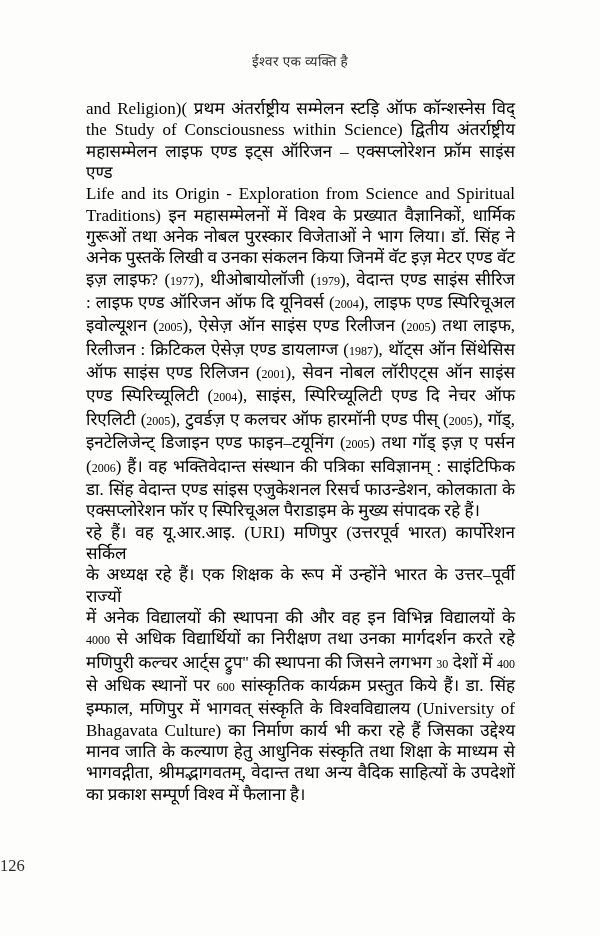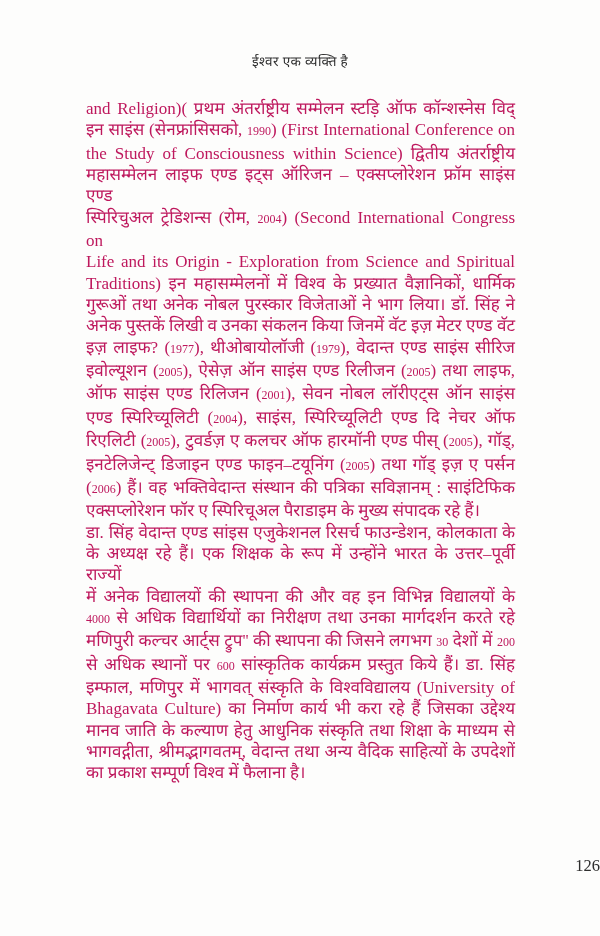--- a/index.html
+++ b/index.html
@@ -27,64 +27,65 @@
     position: absolute;
     left: 86px;
     top: 98px;
     width: 429px;
   }
   .line {
     font-size: 17px;
     line-height: 21.35px;
     text-align: justify;
     text-align-last: justify;
-    color: #be185d;
+    color: #000000;
     white-space: normal;
   }
   .line.pend { text-align-last: left; }
   .line .d { font-size: 12px; }
   .page-number {
     position: absolute;
     top: 856px;
     left: 0;
     width: 100%;
-    text-align: right;
+    text-align: left;
     font-size: 16.5px;
     color: #2e2e2e;
   }
 </style>
 </head>
 <body>
 
 <div class="sheet">
   <div class="running-header">ईश्वर एक व्यक्ति है</div>
 
   <div class="body-text">
       <div class="line">and Religion)( प्रथम अंतर्राष्ट्रीय सम्मेलन स्टड़ि ऑफ कॉन्शस्नेस विद्</div>
-      <div class="line">इन साइंस (सेनफ्रांसिसको, <span class="d">1990</span>) (First International Conference on</div>
       <div class="line">the Study of Consciousness within Science) द्वितीय अंतर्राष्ट्रीय</div>
       <div class="line">महासम्मेलन लाइफ एण्ड इट्स ऑरिजन – एक्सप्लोरेशन फ्रॉम साइंस एण्ड</div>
-      <div class="line">स्पिरिचुअल ट्रेडिशन्स (रोम, <span class="d">2004</span>) (Second International Congress on</div>
       <div class="line">Life and its Origin - Exploration from Science and Spiritual</div>
       <div class="line">Traditions) इन महासम्मेलनों में विश्व के प्रख्यात वैज्ञानिकों, धार्मिक</div>
       <div class="line">गुरूओं तथा अनेक नोबल पुरस्कार विजेताओं ने भाग लिया। डॉ. सिंह ने</div>
       <div class="line">अनेक पुस्तकें लिखी व उनका संकलन किया जिनमें वॅट इज़ मेटर एण्ड वॅट</div>
       <div class="line">इज़ लाइफ? (<span class="d">1977</span>), थीओबायोलॉजी (<span class="d">1979</span>), वेदान्त एण्ड साइंस सीरिज</div>
+      <div class="line">: लाइफ एण्ड ऑरिजन ऑफ दि यूनिवर्स (<span class="d">2004</span>), लाइफ एण्ड स्पिरिचूअल</div>
       <div class="line">इवोल्यूशन (<span class="d">2005</span>), ऐसेज़ ऑन साइंस एण्ड रिलीजन (<span class="d">2005</span>) तथा लाइफ,</div>
+      <div class="line">रिलीजन : क्रिटिकल ऐसेज़ एण्ड डायलाग्ज (<span class="d">1987</span>), थॉट्स ऑन सिंथेसिस</div>
       <div class="line">ऑफ साइंस एण्ड रिलिजन (<span class="d">2001</span>), सेवन नोबल लॉरीएट्स ऑन साइंस</div>
       <div class="line">एण्ड स्पिरिच्यूलिटी (<span class="d">2004</span>), साइंस, स्पिरिच्यूलिटी एण्ड दि नेचर ऑफ</div>
       <div class="line">रिएलिटी (<span class="d">2005</span>), टुवर्डज़ ए कलचर ऑफ हारमॉनी एण्ड पीस् (<span class="d">2005</span>), गॉड्,</div>
       <div class="line">इनटेलिजेन्ट् डिजाइन एण्ड फाइन–टयूनिंग (<span class="d">2005</span>) तथा गॉड् इज़ ए पर्सन</div>
       <div class="line">(<span class="d">2006</span>) हैं। वह भक्तिवेदान्त संस्थान की पत्रिका सविज्ञानम् : साइंटिफिक</div>
+      <div class="line">डा. सिंह वेदान्त एण्ड सांइस एजुकेशनल रिसर्च फाउन्डेशन, कोलकाता के</div>
       <div class="line pend">एक्सप्लोरेशन फॉर ए स्पिरिचूअल पैराडाइम के मुख्य संपादक रहे हैं।</div>
-      <div class="line">डा. सिंह वेदान्त एण्ड सांइस एजुकेशनल रिसर्च फाउन्डेशन, कोलकाता के</div>
+      <div class="line">रहे हैं। वह यू.आर.आइ. (URI) मणिपुर (उत्तरपूर्व भारत) कार्पोरेशन सर्किल</div>
       <div class="line">के अध्यक्ष रहे हैं। एक शिक्षक के रूप में उन्होंने भारत के उत्तर–पूर्वी राज्यों</div>
       <div class="line">में अनेक विद्यालयों की स्थापना की और वह इन विभिन्न विद्यालयों के</div>
       <div class="line"><span class="d">4000</span> से अधिक विद्यार्थियों का निरीक्षण तथा उनका मार्गदर्शन करते रहे</div>
-      <div class="line">मणिपुरी कल्चर आर्ट्स ट्रुप'' की स्थापना की जिसने लगभग <span class="d">30</span> देशों में <span class="d">200</span></div>
+      <div class="line">मणिपुरी कल्चर आर्ट्स ट्रुप'' की स्थापना की जिसने लगभग <span class="d">30</span> देशों में <span class="d">400</span></div>
       <div class="line">से अधिक स्थानों पर <span class="d">600</span> सांस्कृतिक कार्यक्रम प्रस्तुत किये हैं। डा. सिंह</div>
       <div class="line">इम्फाल, मणिपुर में भागवत् संस्कृति के विश्वविद्यालय (University of</div>
       <div class="line">Bhagavata Culture) का निर्माण कार्य भी करा रहे हैं जिसका उद्देश्य</div>
       <div class="line">मानव जाति के कल्याण हेतु आधुनिक संस्कृति तथा शिक्षा के माध्यम से</div>
       <div class="line">भागवद्गीता, श्रीमद्भागवतम्, वेदान्त तथा अन्य वैदिक साहित्यों के उपदेशों</div>
       <div class="line pend">का प्रकाश सम्पूर्ण विश्व में फैलाना है।</div>
     </div>
 
   <div class="page-number">126</div>
 </div>

